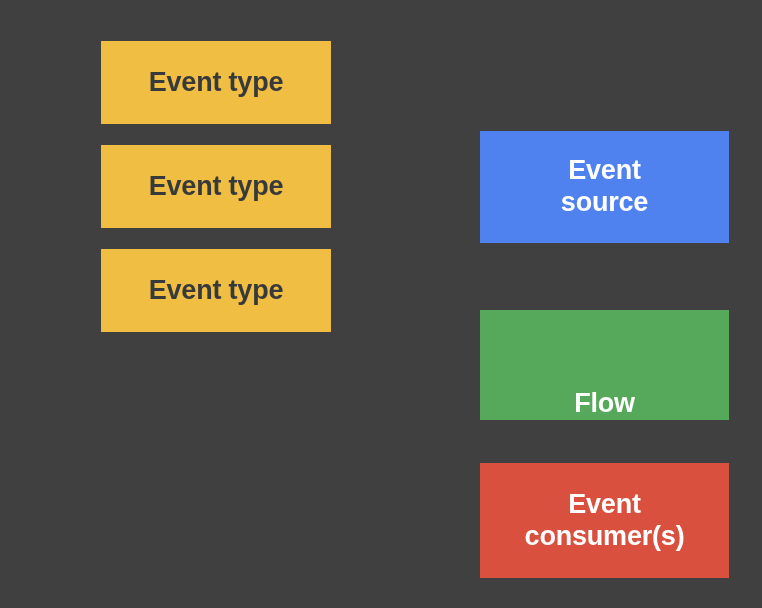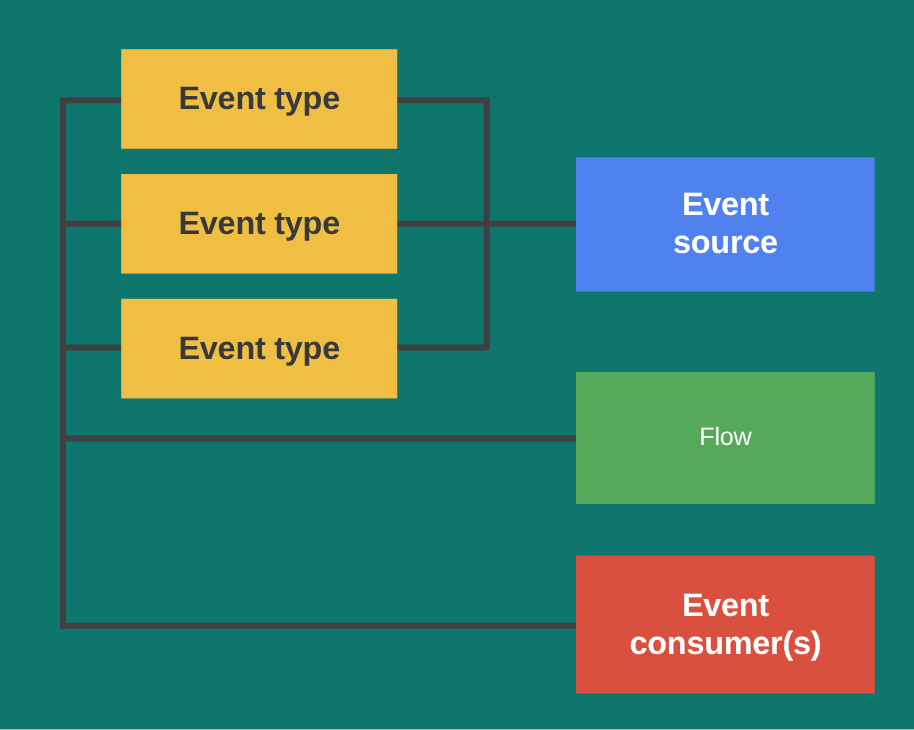--- a/index.html
+++ b/index.html
@@ -7,21 +7,21 @@
     padding: 0;
     background: #ffffff;
   }
   body {
     font-family: "Liberation Sans", sans-serif;
   }
   #canvas {
     position: relative;
     width: 762px;
     height: 608px;
-    background: #0f766e;
+    background: #404040;
     overflow: hidden;
   }
   #wires {
     position: absolute;
     left: 0;
     top: 0;
     width: 762px;
     height: 608px;
   }
   .node {
@@ -46,22 +46,23 @@
   }
   .event-source {
     background: #4F82EE;
     color: #ffffff;
     font-size: 27px;
     font-weight: bold;
   }
   .flow {
     background: #56A85A;
     color: #ffffff;
-    font-size: 21px;
-    font-weight: normal;
+    font-size: 27px;
+    font-weight: bold;
+    align-items: flex-end;
   }
   .event-consumer {
     background: #D9503F;
     color: #ffffff;
     font-size: 27px;
     font-weight: bold;
   }
 
   
   #node-event-type-1 { left: 101px; top: 41px;  width: 230px; height: 83px; }

